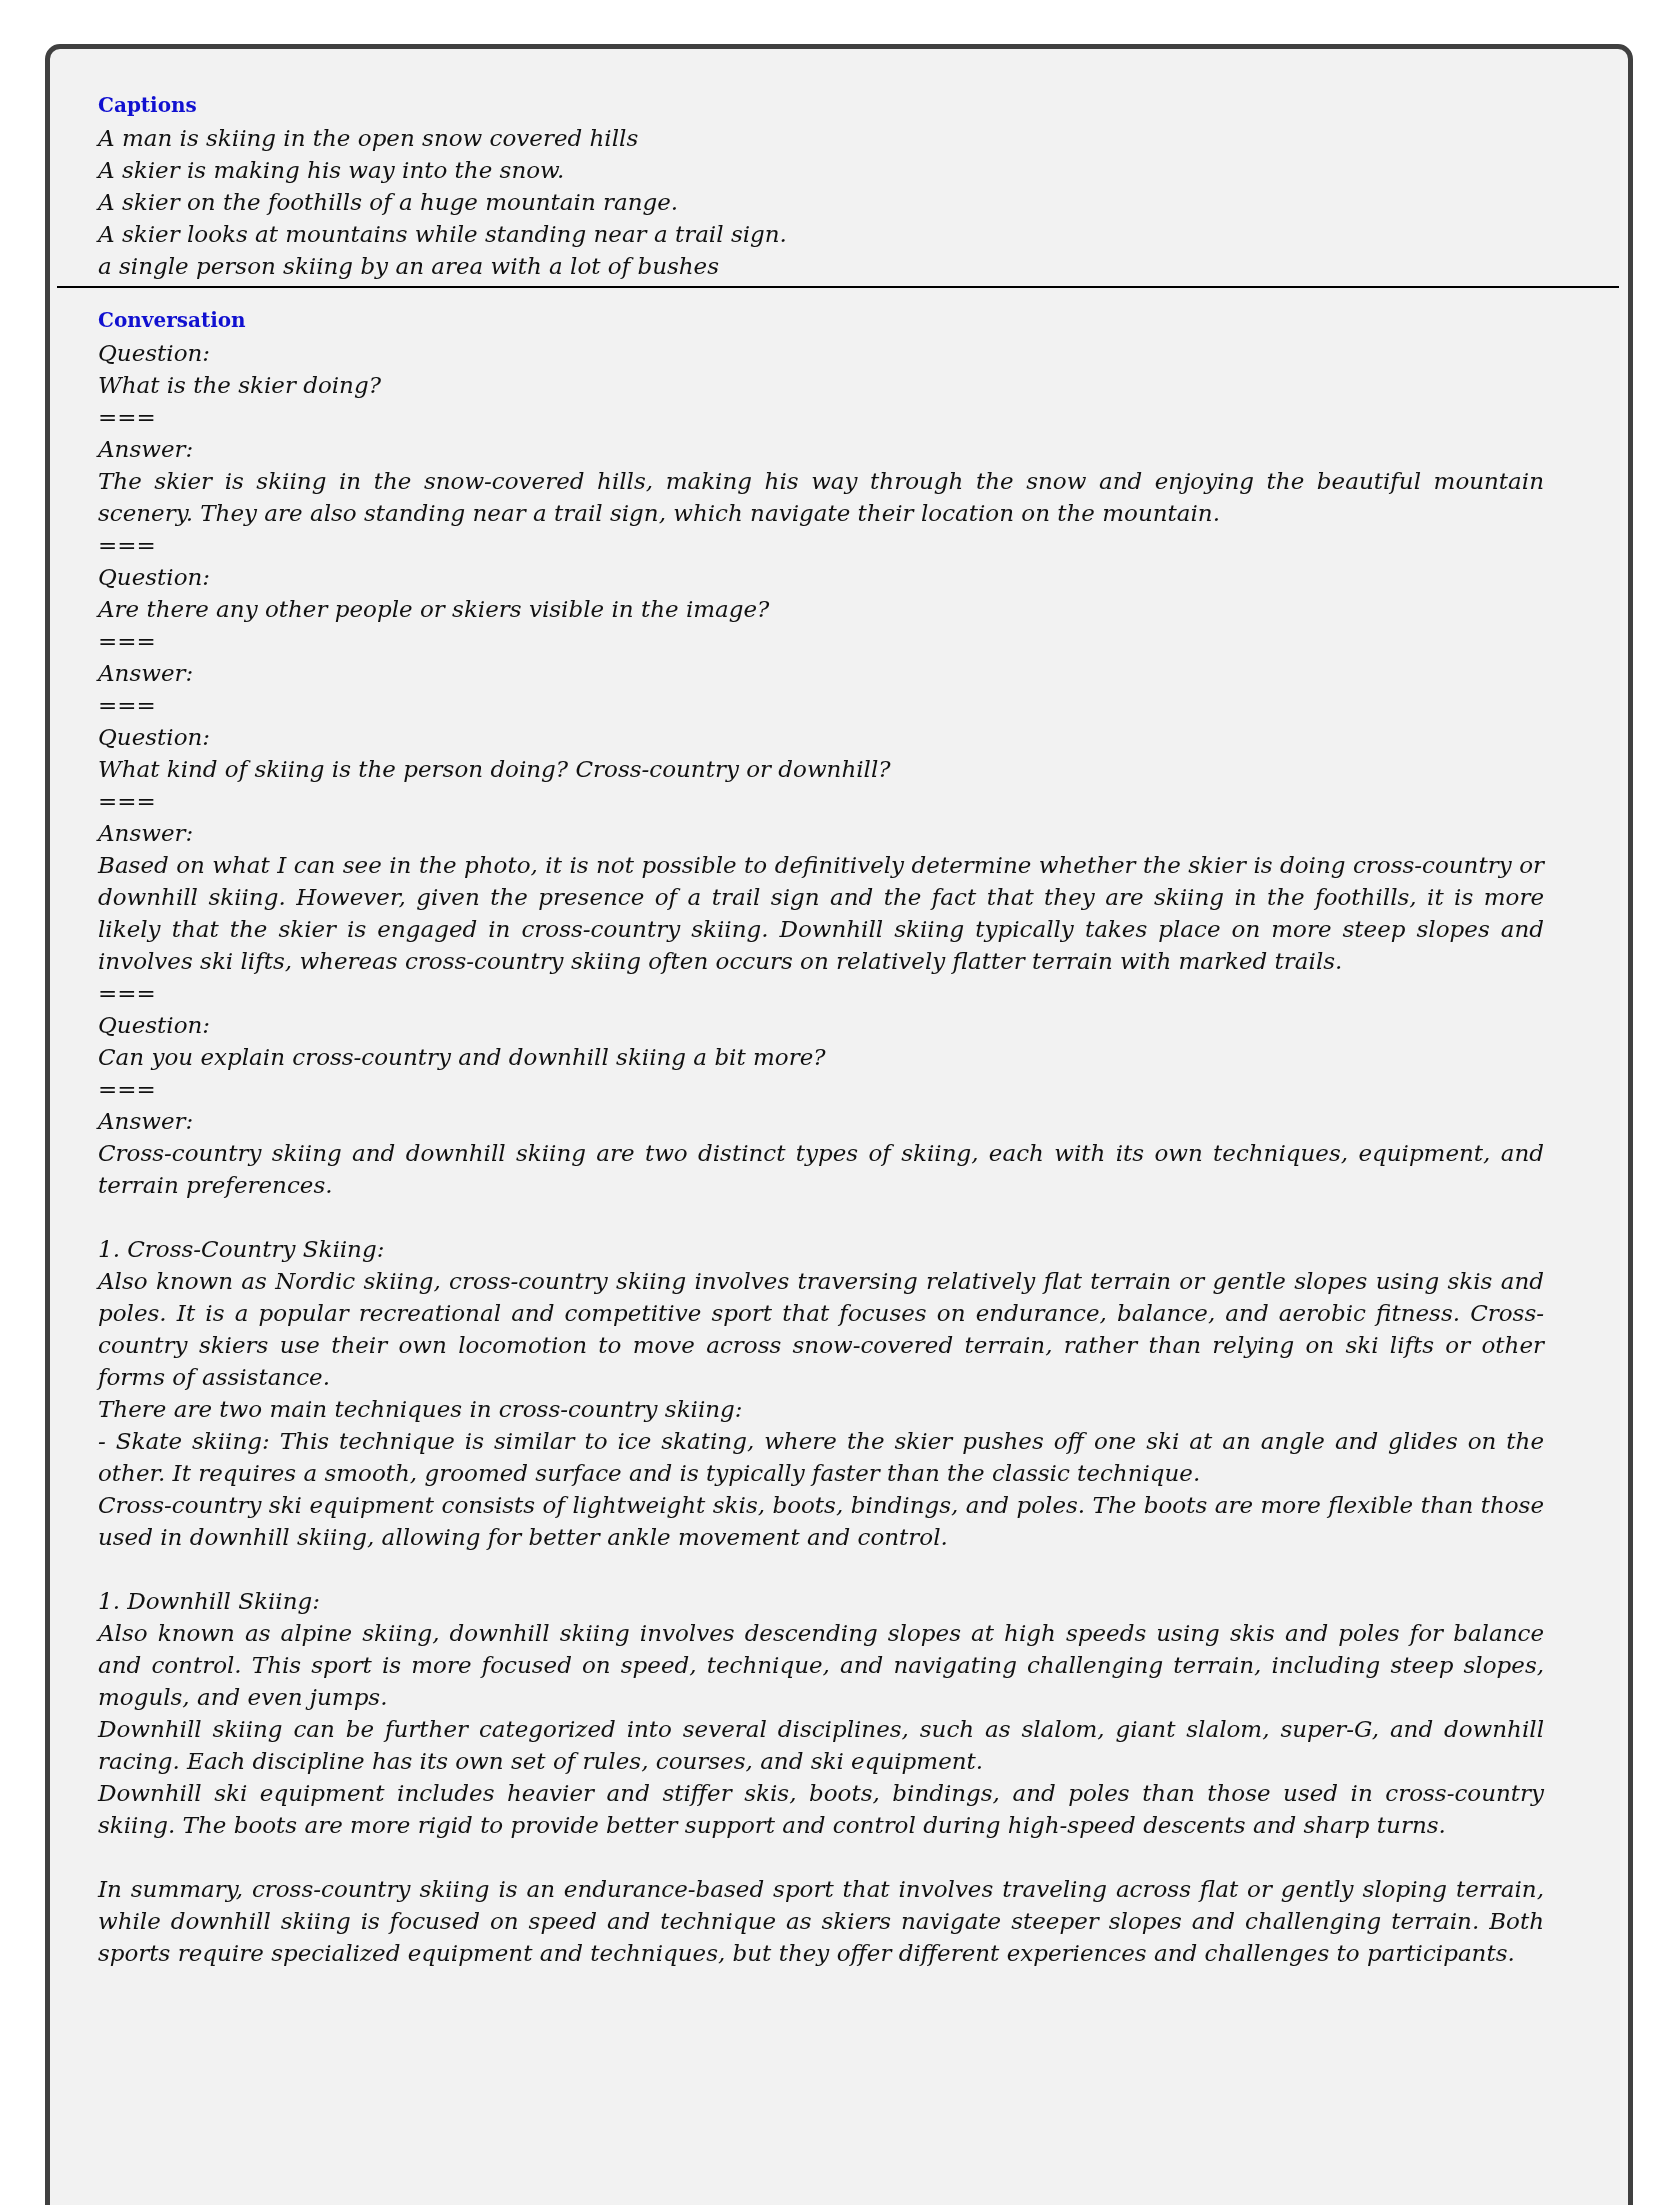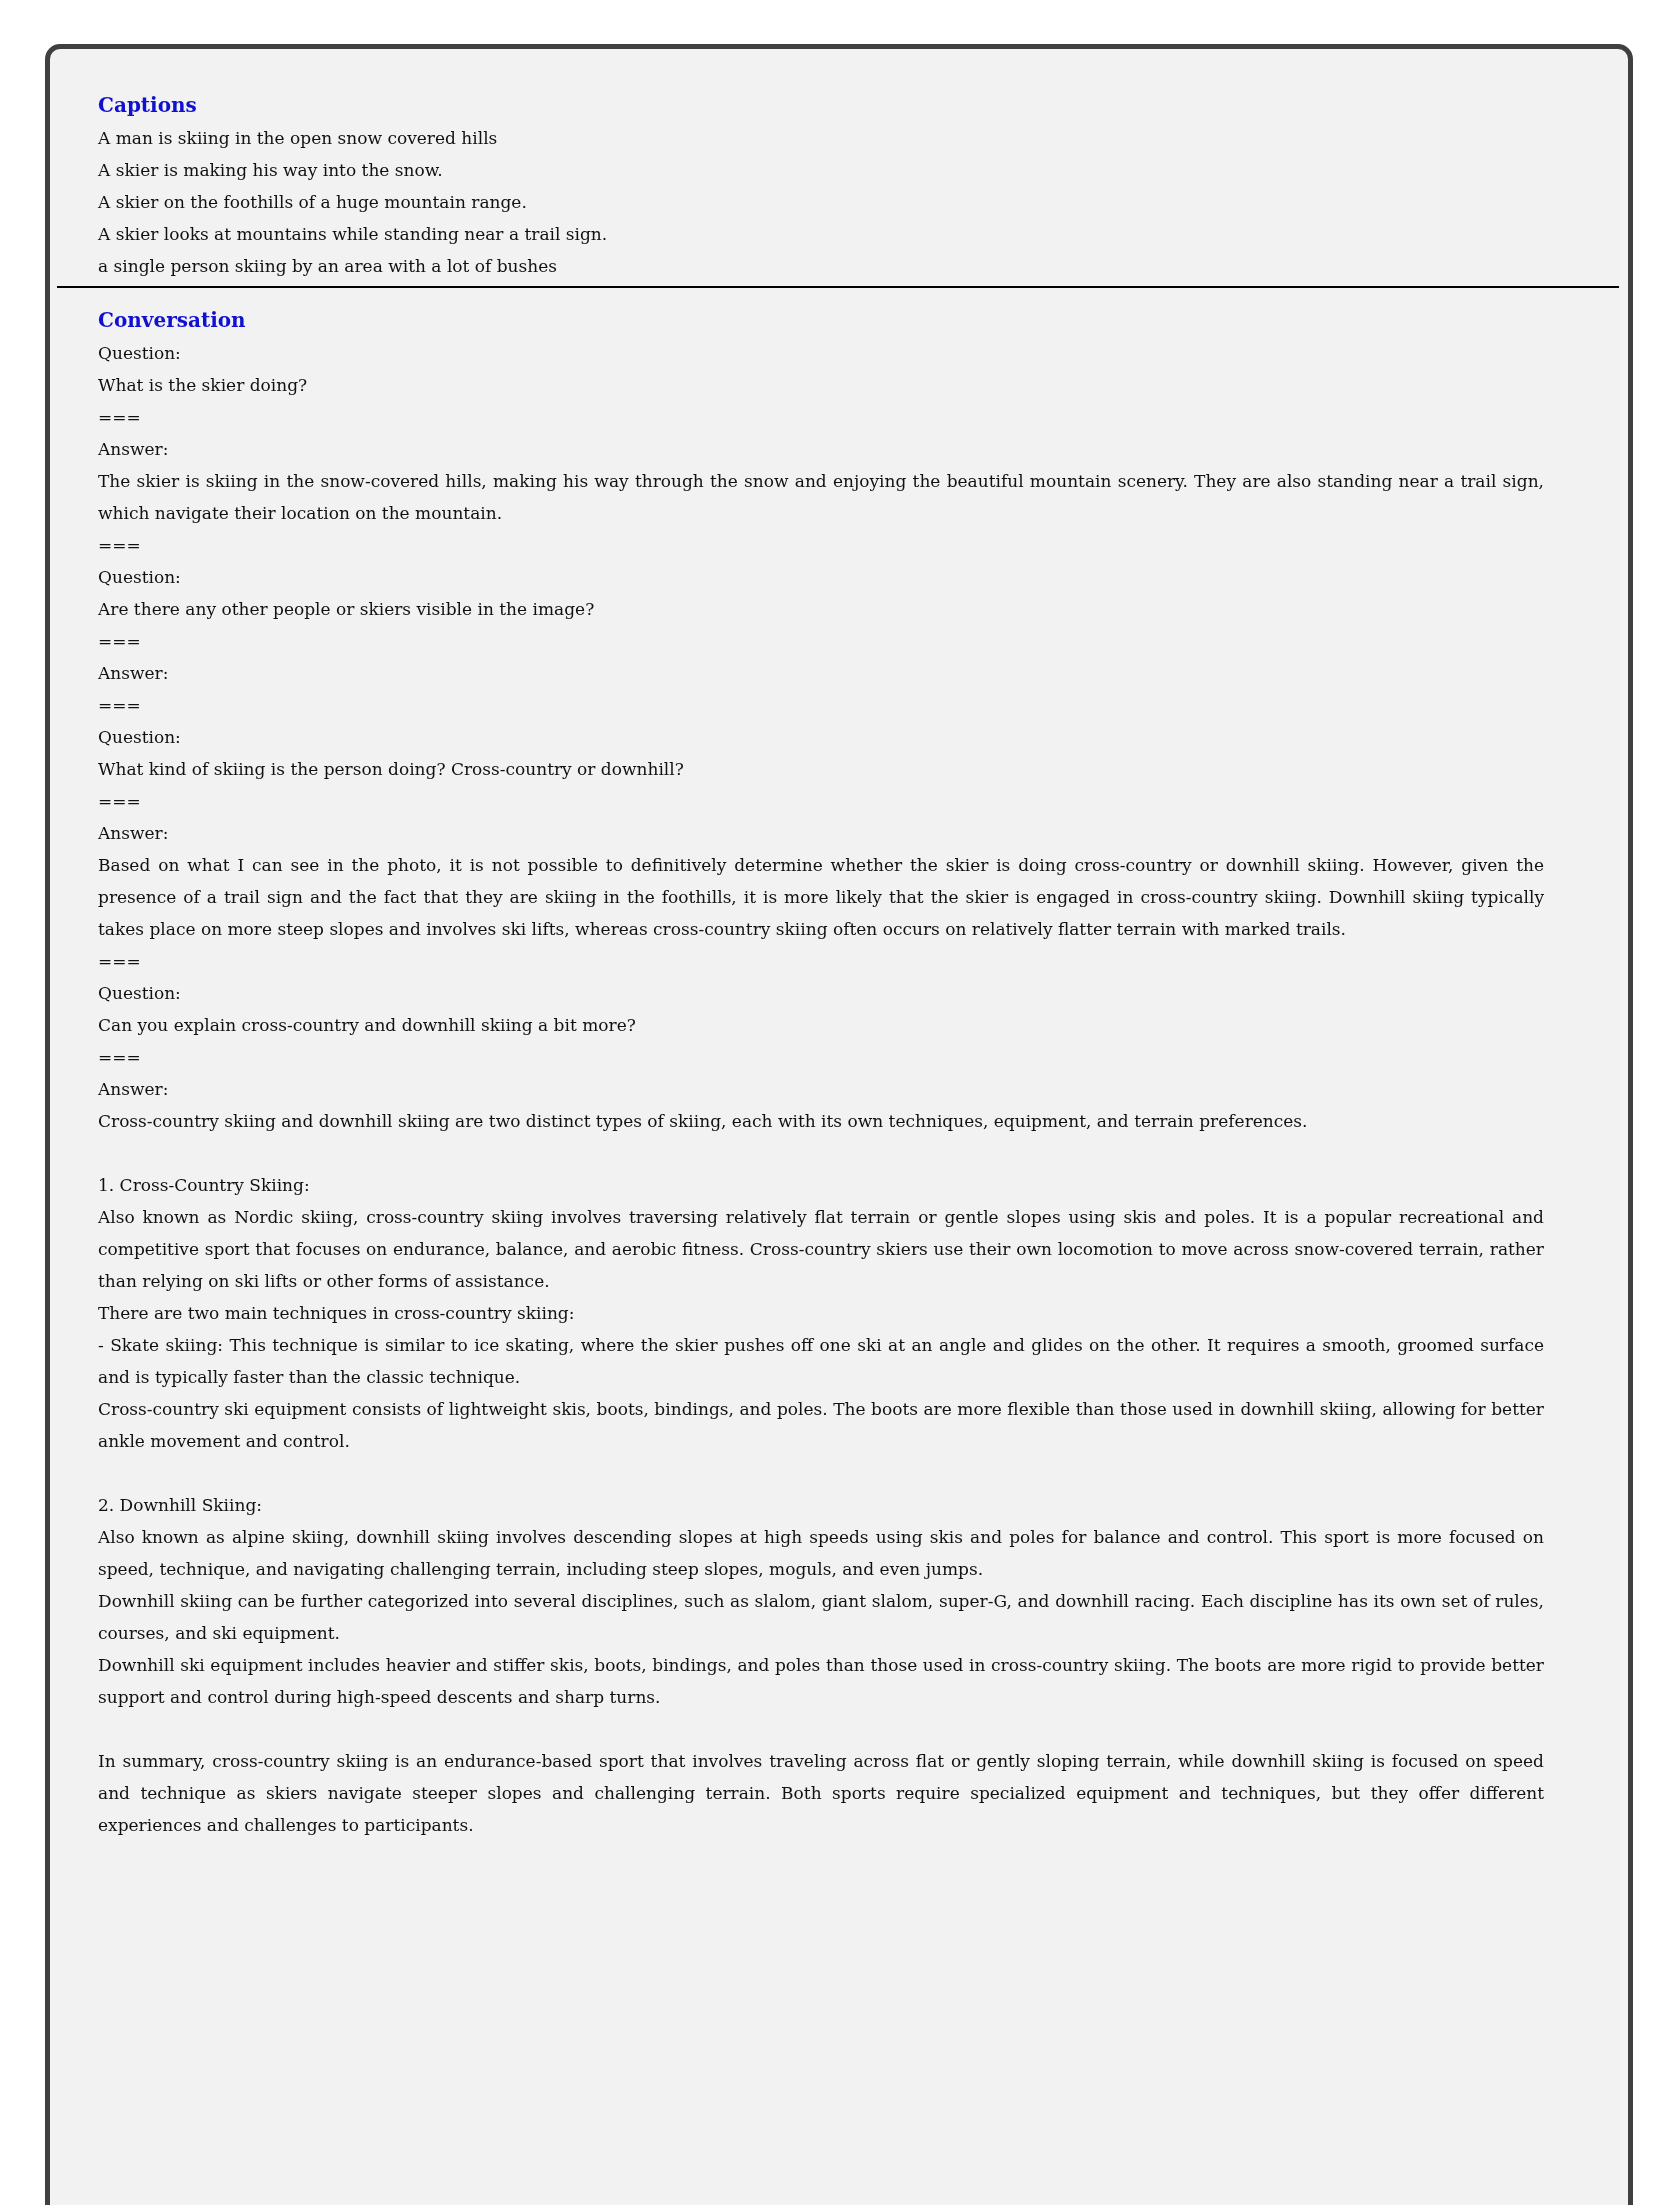--- a/index.html
+++ b/index.html
@@ -9,21 +9,21 @@
     box-sizing: border-box; border: 5.3px solid #404040; border-radius: 15px;
     background: #f2f2f2;
   }
   .inner { position: absolute; left: 48px; right: 84px; top: 40px; }
   .heading {
     font-family: "DejaVu Serif", "Liberation Serif", serif; font-weight: bold;
     color: #1010d0; font-size: 20px; line-height: 33px;
   }
   .line, .para {
     font-family: "DejaVu Serif", "Liberation Serif", serif; color: #111;
-    font-size: 17px; line-height: 32px; margin: 0;
+    font-size: 23px; line-height: 32px; margin: 0; font-style: italic;
   }
   .para { text-align: justify; }
   .gap { height: 32px; }
   .rule {
     position: absolute; left: 0; right: 0; height: 2.6px; background: #000;
   }
   .captions { position: relative; }
   .conversation { position: relative; padding-top: 11.5px; }
   .divider-wrap { position: relative; height: 10.6px; margin-left: -48px; margin-right: -84px; }
   .divider-wrap .rule { top: 3.5px; left: 6.6px; right: 8.8px; }
@@ -69,21 +69,21 @@
           <div class="line">===</div>
           <div class="line">Answer:</div>
           <div class="para">Cross-country skiing and downhill skiing are two distinct types of skiing, each with its own techniques, equipment, and terrain preferences.</div>
           <div class="gap"></div>
           <div class="para">1. Cross-Country Skiing:</div>
           <div class="para">Also known as Nordic skiing, cross-country skiing involves traversing relatively flat terrain or gentle slopes using skis and poles. It is a popular recreational and competitive sport that focuses on endurance, balance, and aerobic fitness. Cross-country skiers use their own locomotion to move across snow-covered terrain, rather than relying on ski lifts or other forms of assistance.</div>
           <div class="para">There are two main techniques in cross-country skiing:</div>
           <div class="para">- Skate skiing: This technique is similar to ice skating, where the skier pushes off one ski at an angle and glides on the other. It requires a smooth, groomed surface and is typically faster than the classic technique.</div>
           <div class="para">Cross-country ski equipment consists of lightweight skis, boots, bindings, and poles.  The boots are more flexible than those used in downhill skiing, allowing for better ankle movement and control.</div>
           <div class="gap"></div>
-          <div class="para">2. Downhill Skiing:</div>
+          <div class="para">1. Downhill Skiing:</div>
           <div class="para">Also known as alpine skiing, downhill skiing involves descending slopes at high speeds using skis and poles for balance and control.  This sport is more focused on speed, technique, and navigating challenging terrain, including steep slopes, moguls, and even jumps.</div>
           <div class="para">Downhill skiing can be further categorized into several disciplines, such as slalom, giant slalom, super-G, and downhill racing. Each discipline has its own set of rules, courses, and ski equipment.</div>
           <div class="para">Downhill ski equipment includes heavier and stiffer skis, boots, bindings, and poles than those used in cross-country skiing. The boots are more rigid to provide better support and control during high-speed descents and sharp turns.</div>
           <div class="gap"></div>
           <div class="para">In summary, cross-country skiing is an endurance-based sport that involves traveling across flat or gently sloping terrain, while downhill skiing is focused on speed and technique as skiers navigate steeper slopes and challenging terrain.  Both sports require specialized equipment and techniques, but they offer different experiences and challenges to participants.</div>
         </div>
     </div>
   </div>
 </div>
 

